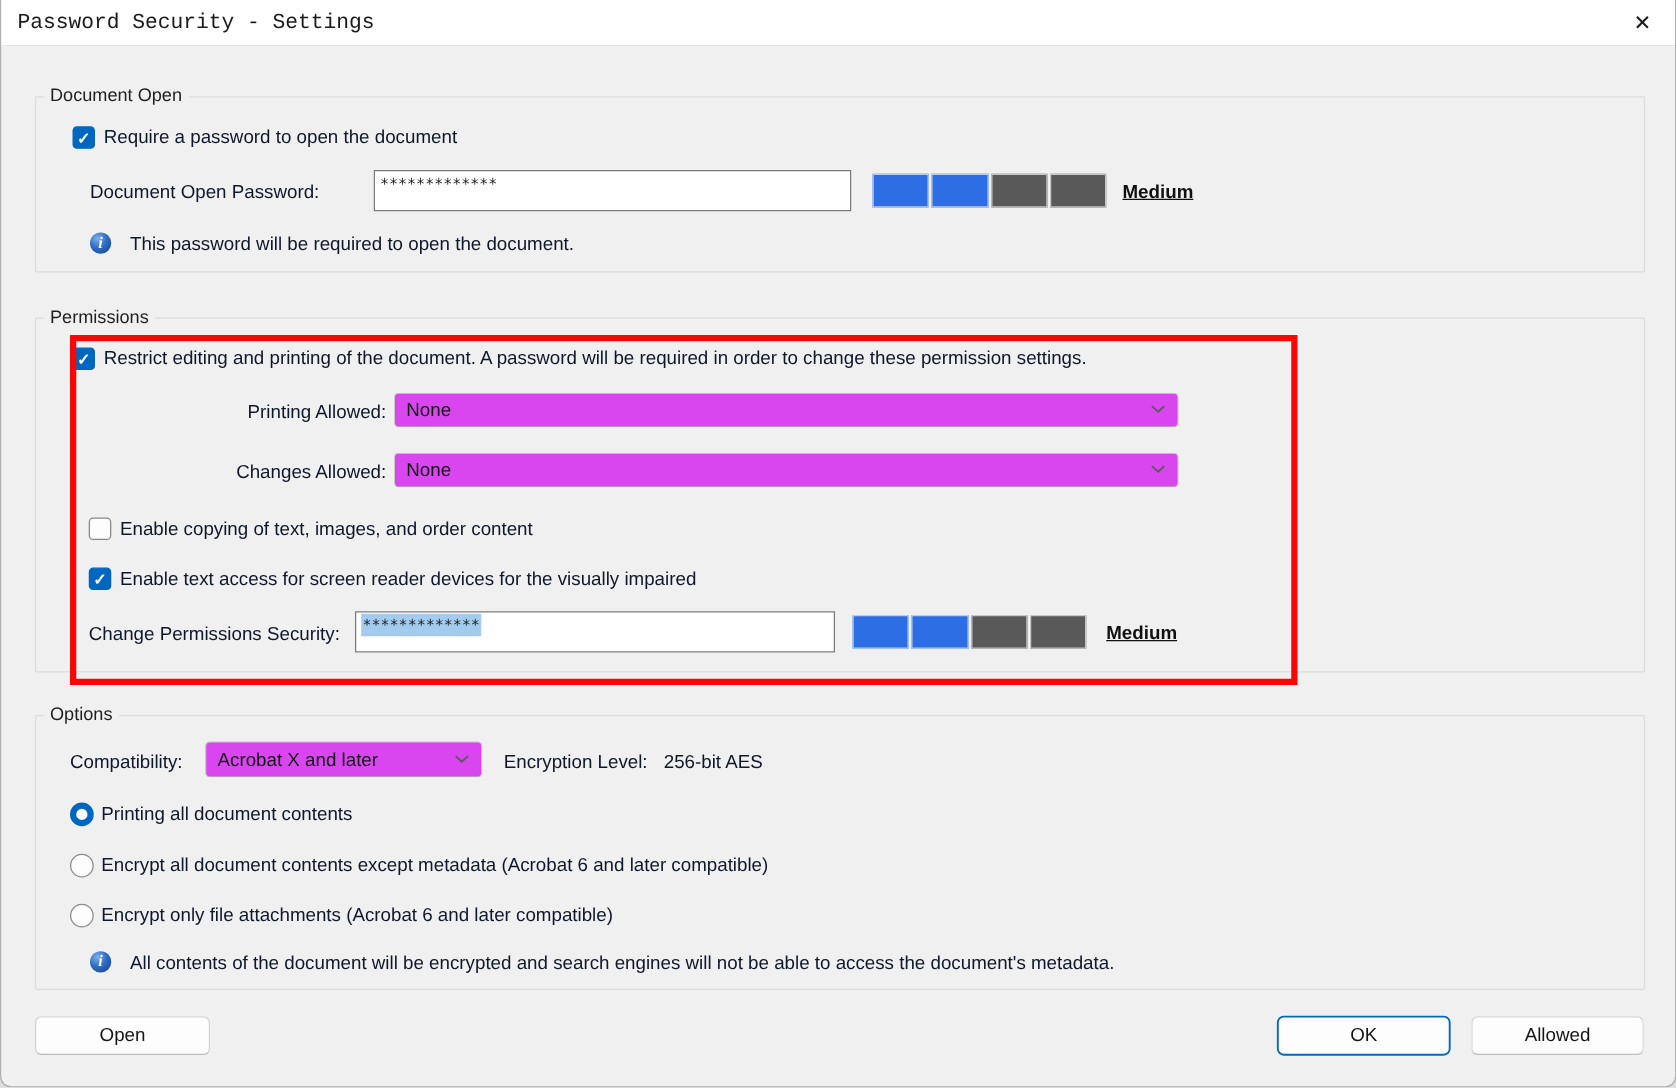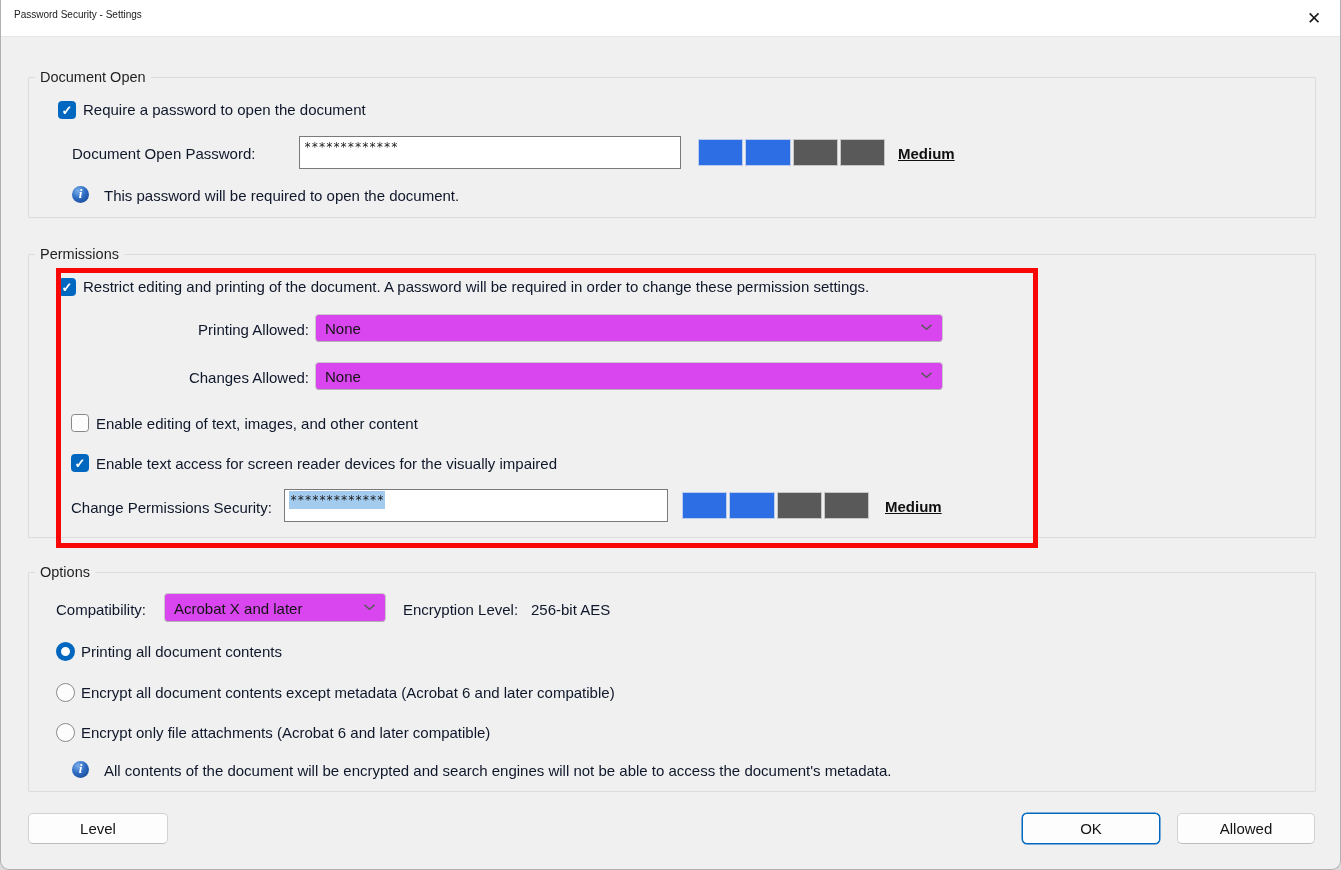--- a/index.html
+++ b/index.html
@@ -17,21 +17,21 @@
   }
 
   
   .titlebar {
     position: absolute; left:0; top:0; right:0; height:37px;
     background: #ffffff;
     border-bottom: 1px solid #e6e6e6;
   }
   .titlebar .title {
     position:absolute; left:13px; top:9px;
-    font-size:10px; color:#1a1a1a;
+    font-size:17px; color:#1a1a1a;font-family:Liberation Mono, monospace;
   }
   .titlebar .close {
     position:absolute; right:13px; top:6px;
     width:26px; height:26px; line-height:26px; text-align:center;
     font-size:17px; color:#1a1a1a; cursor:pointer; font-weight:300;
   }
 
   .body { position:absolute; left:0; top:37px; right:0; bottom:0; }
 
   
@@ -189,21 +189,21 @@
     <div class="select" style="left:314px; top:325px; width:628px; height:28px;">
       <span class="val">None</span>
       <svg class="chev" width="13" height="8">
         <path d="M1.5 1.5 L6.5 6 L11.5 1.5" stroke="#5a5a5a" stroke-width="1.4" fill="none"></path>
       </svg>
     </div>
 
     <span class="checkbox" style="left:70px; top:377px;">
       
     </span>
-    <span class="lbl" style="left:95px; top:378px;">Enable editing of text, images, and other content</span>
+    <span class="lbl" style="left:95px; top:378px;">Enable copying of text, images, and order content</span>
 
     <span class="checkbox on" style="left:70px; top:417px;">
       <span class="check-glyph">✓</span>
     </span>
     <span class="lbl" style="left:95px; top:418px;">Enable text access for screen reader devices for the visually impaired</span>
 
     <span class="lbl" style="left:70px; top:462px;">Change Permissions Security:</span>
     <div class="pwd-input" style="left:283px; top:452px; width:384px; height:33px;">
       <span class="sel">*************</span>
     </div>
@@ -234,18 +234,18 @@
 
     <span class="radio" style="left:55px; top:646px;"></span>
     <span class="lbl" style="left:80px; top:647px;">Encrypt all document contents except metadata (Acrobat 6 and later compatible)</span>
 
     <span class="radio" style="left:55px; top:686px;"></span>
     <span class="lbl" style="left:80px; top:687px;">Encrypt only file attachments (Acrobat 6 and later compatible)</span>
 
     <span class="info-icon" style="left:71px; top:724px;">i</span>
     <span class="lbl" style="left:103px; top:725px;">All contents of the document will be encrypted and search engines will not be able to access the document's metadata.</span>
 
-    <div class="btn btn-help">Level</div>
+    <div class="btn btn-help">Open</div>
     <div class="btn btn-ok">OK</div>
     <div class="btn btn-cancel">Allowed</div>
 
   </div>
 </div>
 
 </body></html>

